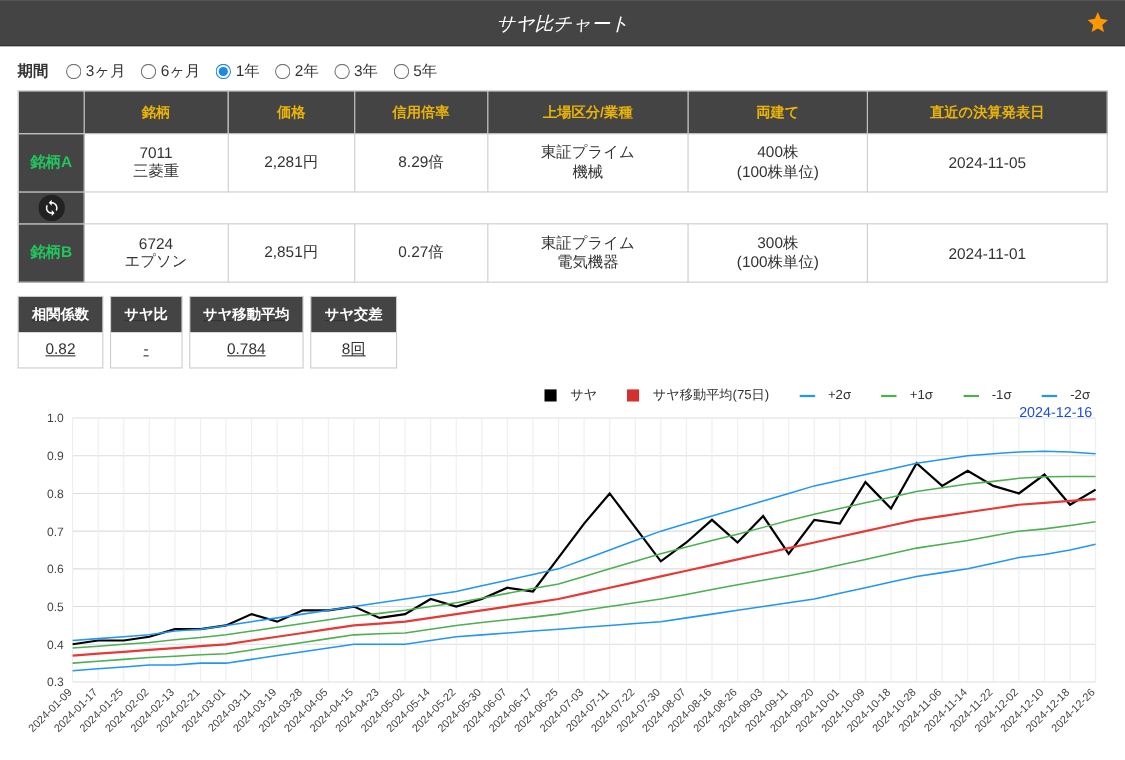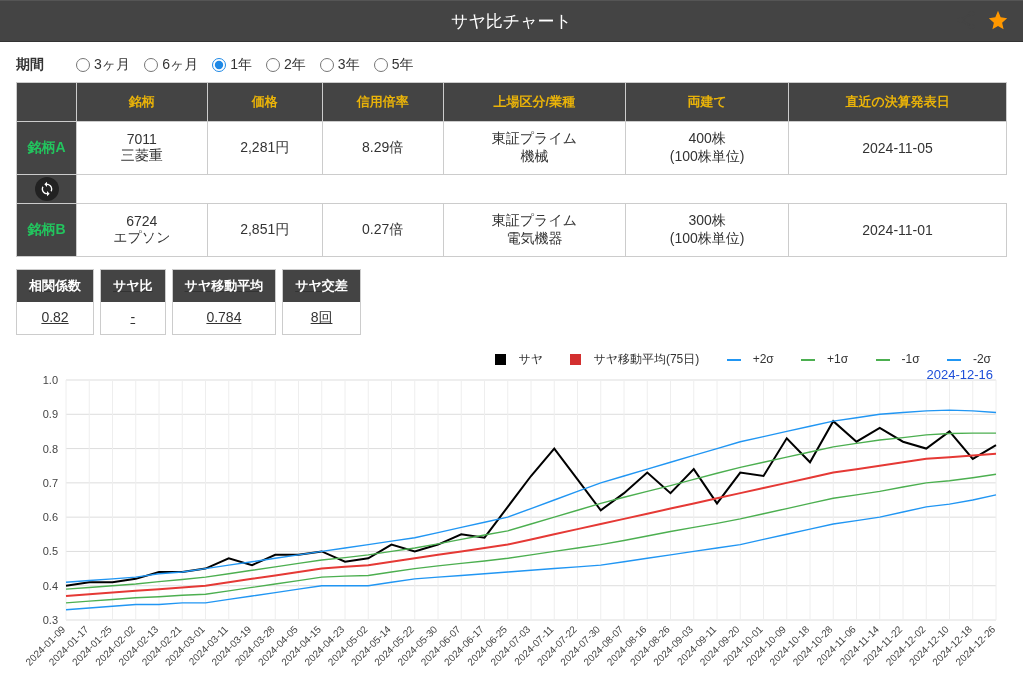--- a/index.html
+++ b/index.html
@@ -1,22 +1,22 @@
 <!DOCTYPE html>
 <html><head>
 <meta charset="utf-8">
 <style>
   * { box-sizing: border-box; margin: 0; padding: 0; font-family: "Hiragino Kaku Gothic Pro", "Meiryo", sans-serif; }
   body { background: #fff; color: #333; font-size: 13px; }
   .container { width: 1023px; }
-  .header { background: #444; color: #fff; height: 42px; display: flex; align-items: center; justify-content: center; position: relative; border-top: 1px solid #555; border-bottom: 1px solid #333; }
+  .header { background: #444; color: #fff; height: 42px; display: flex; align-items: center; justify-content: center; position: relative; border-top: 1px solid #555; border-bottom: 1px solid #333; font-style: italic; }
   .header-title { font-size: 17px; font-weight: normal; }
   .header-icons { position: absolute; right: 14px; display: flex; gap: 10px; align-items: center; }
   .share-icon svg, .star-icon svg { width: 22px; height: 22px; }
-  .controls { padding: 14px 16px 8px 16px; display: flex; align-items: center; gap: 26px; }
+  .controls { padding: 14px 16px 8px 16px; display: flex; align-items: center; gap: 10px; }
   .period-label { font-weight: bold; font-size: 14px; margin-right: 6px; }
   .radio-opt { display: flex; align-items: center; gap: 4px; margin-right: 14px; font-size: 14px; }
   .radio-opt input { width: 14px; height: 14px; accent-color: #1e88e5; }
   .table-wrap { padding: 0 16px; }
   table.main { width: 100%; border-collapse: collapse; }
   table.main th { background: #444; color: #eab308; padding: 10px 6px; font-weight: bold; font-size: 13px; border: 1px solid #ccc; }
   table.main td { background: #fff; padding: 8px 6px; text-align: center; border: 1px solid #ccc; font-size: 14px; }
   .rowlabel { background: #444 !important; color: #22c55e; font-weight: bold; width: 60px; }
   .swap-cell { background: #444 !important; text-align: center; }
   .swap-btn { background: #222; border-radius: 50%; width: 24px; height: 24px; display: inline-flex; align-items: center; justify-content: center; cursor: pointer; }

